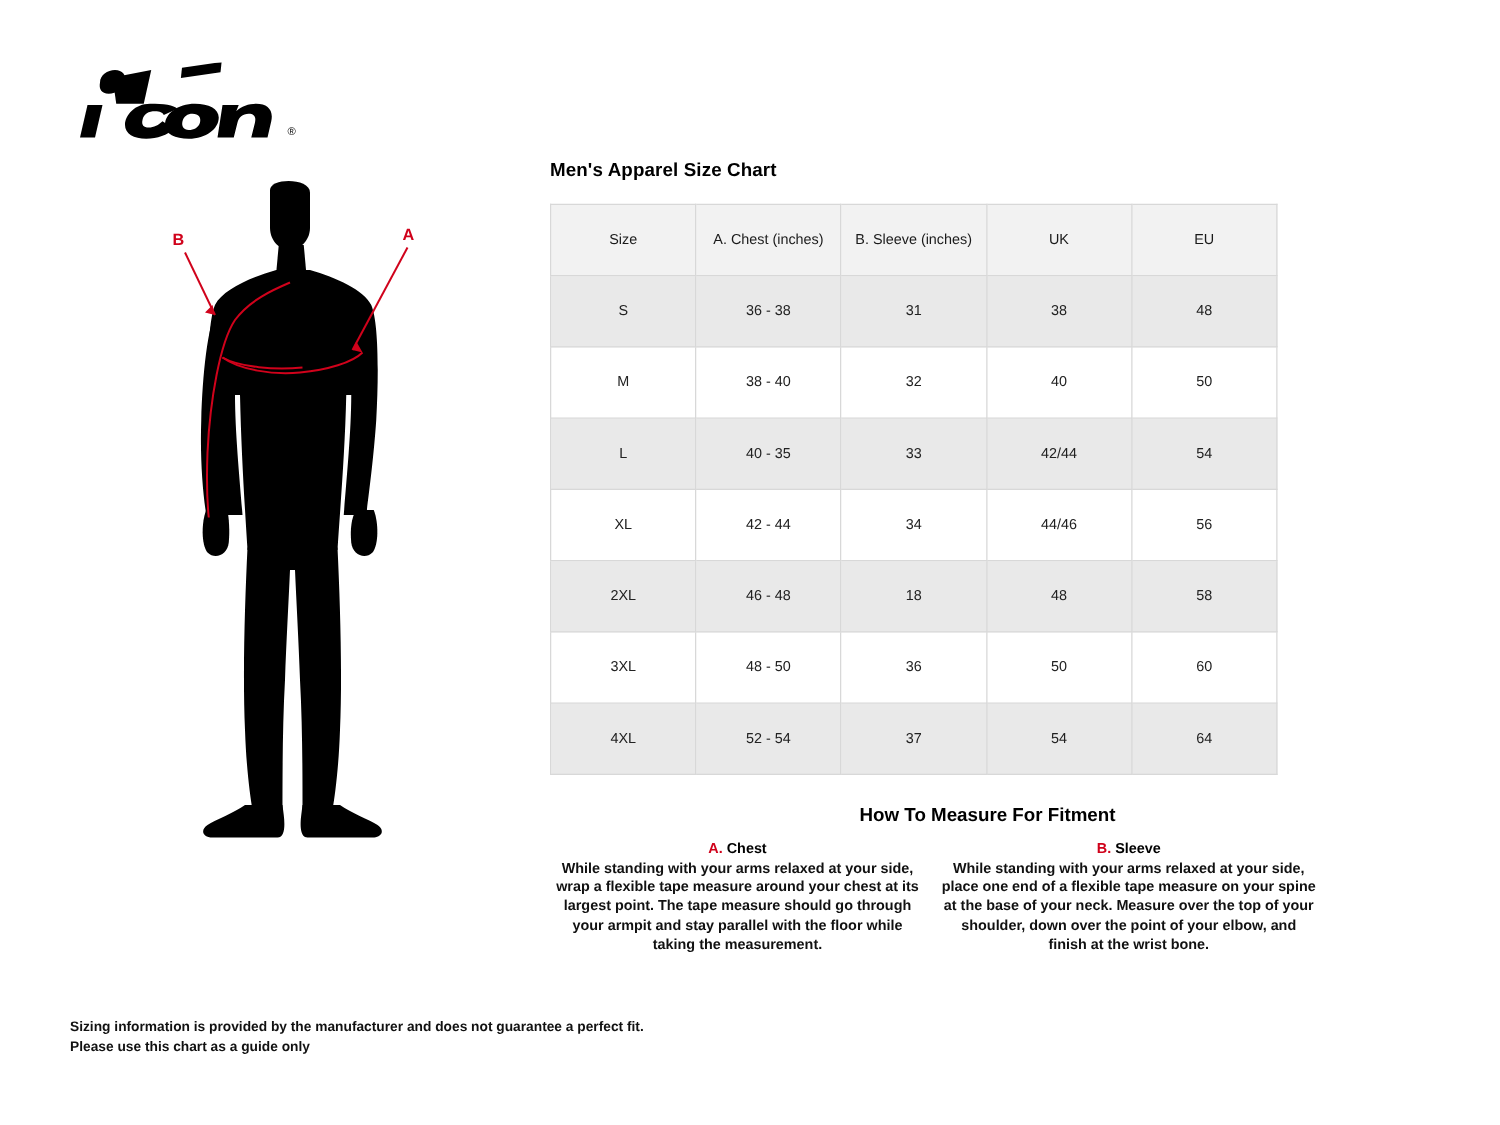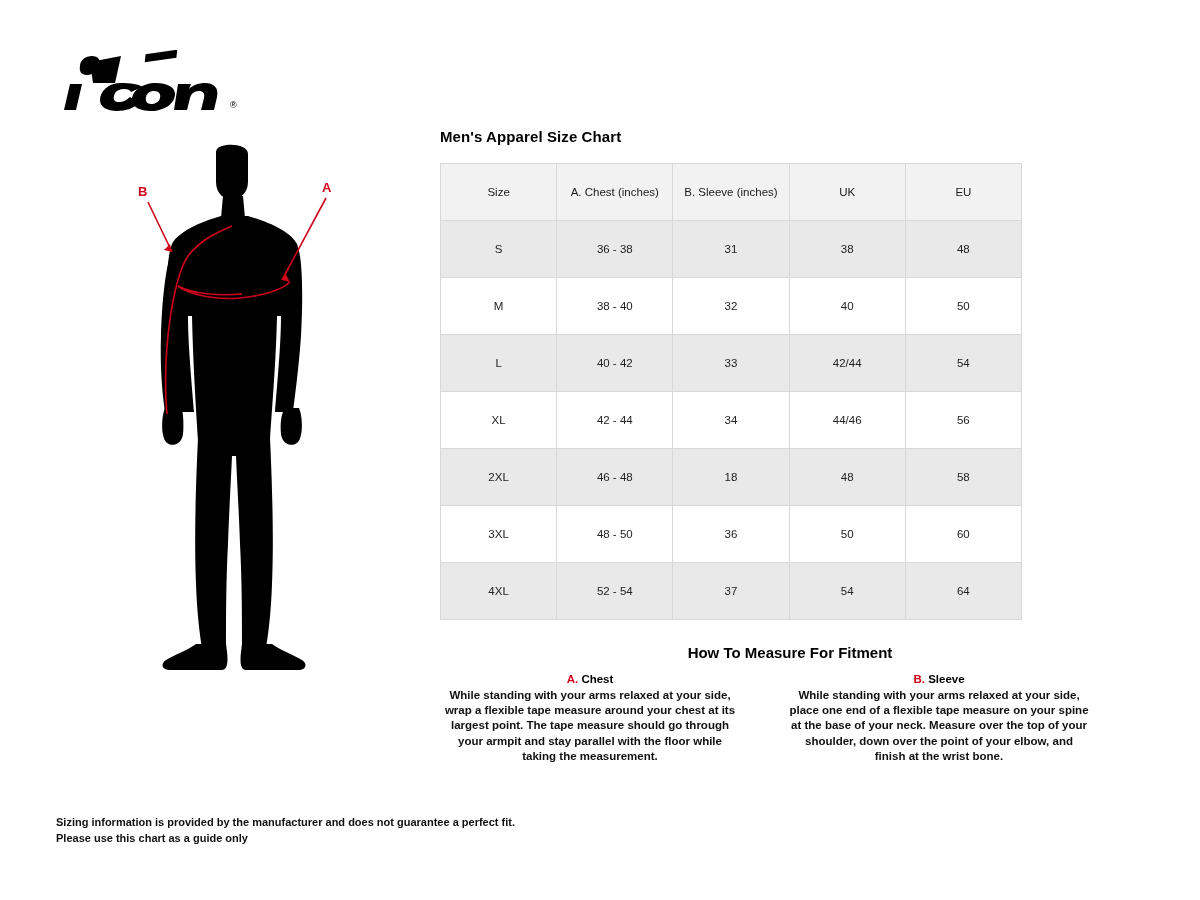--- a/index.html
+++ b/index.html
@@ -83,21 +83,21 @@
     margin-top: 24px;
     text-align: center;
   }
   .howto-title {
     font-size: 15px;
     font-weight: bold;
     margin-bottom: 12px;
   }
   .howto-cols {
     display: flex;
-    gap: 49px;
+    gap: 13px;
   }
   .howto-col { width: 300px; }
   .howto-head {
     font-size: 11.5px;
     font-weight: bold;
     margin-bottom: 3px;
     color: #000;
   }
   .howto-head .letter { color: #d0021b; }
   .howto-body {
@@ -204,21 +204,21 @@
         </tr>
         <tr>
           <td>M</td>
           <td>38 - 40</td>
           <td>32</td>
           <td>40</td>
           <td>50</td>
         </tr>
         <tr>
           <td>L</td>
-          <td>40 - 42</td>
+          <td>40 - 35</td>
           <td>33</td>
           <td>42/44</td>
           <td>54</td>
         </tr>
         <tr>
           <td>XL</td>
           <td>42 - 44</td>
           <td>34</td>
           <td>44/46</td>
           <td>56</td>

